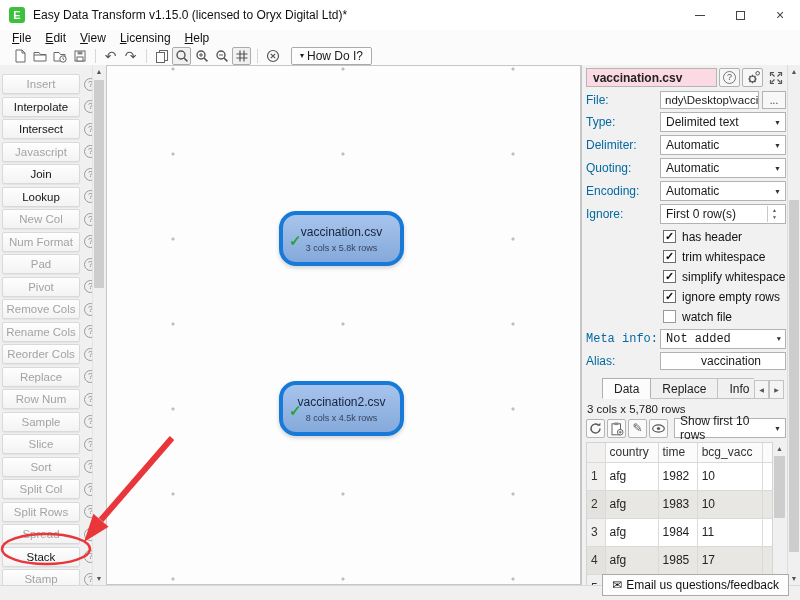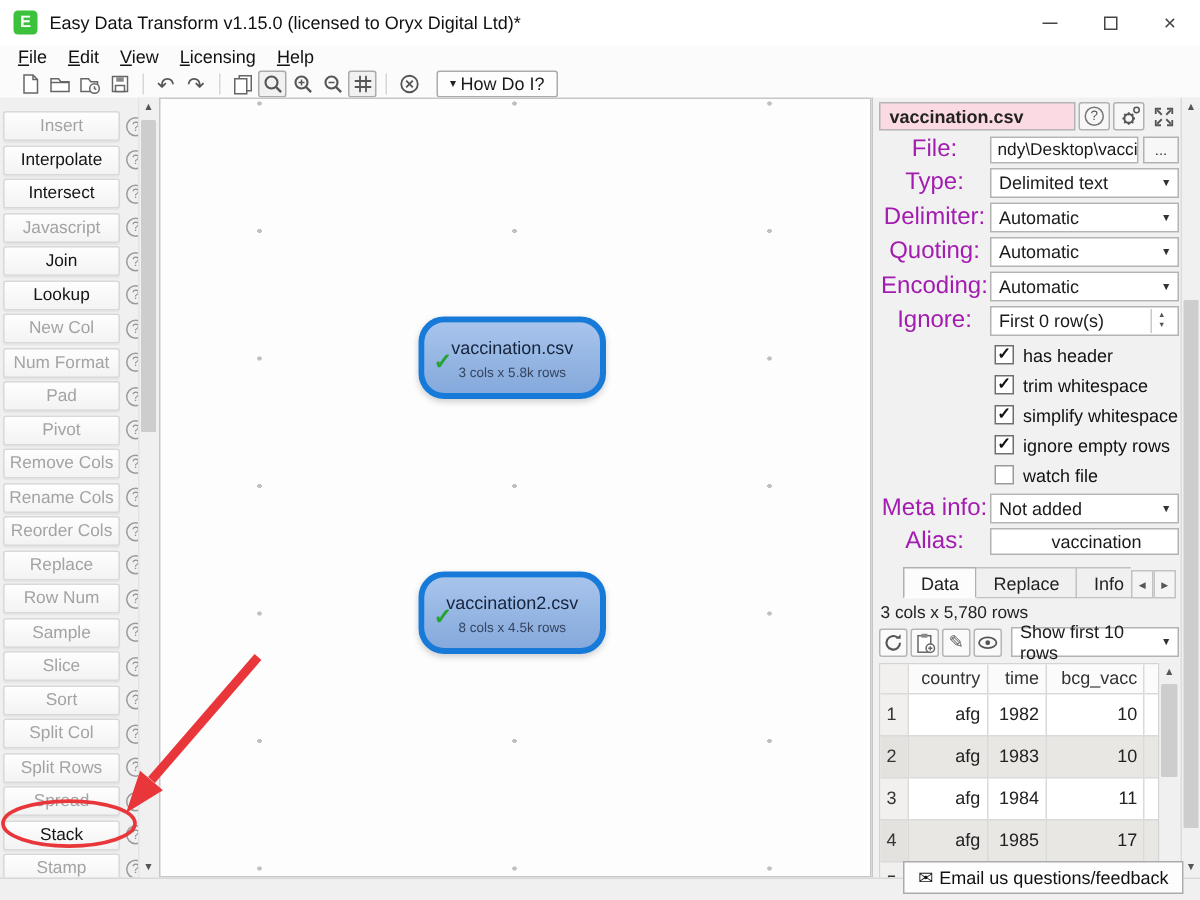--- a/index.html
+++ b/index.html
@@ -52,21 +52,21 @@
   .node-sub { font-size:9px; color:#35435e; }
   .node-check { position:absolute; left:6px; top:17px; color:#26a331; font-size:15px; font-weight:bold; }
 
   
   .rpanel { position:absolute; left:581px; top:65px; width:207px; height:520px; background:#f1f1f1; border-left:1px solid #c6c6c6; padding:3px 2px 0 4px; display:flex; flex-direction:column; }
   .hdr-row { display:flex; align-items:center; margin-bottom:4px; gap:2px; }
   .name-field { flex:1; height:19px; background:#fbdae3; border:1px solid #b5b5b5; font-size:12px; font-weight:600; color:#222; display:flex; align-items:center; padding:0 6px; }
   .hbtn { width:21px; height:19px; border:1px solid #b2b2b2; border-radius:2px; background:#f7f7f7; display:flex; align-items:center; justify-content:center; color:#555; }
   .hbtn.noborder { border-color:transparent; background:transparent; }
   .prow { display:flex; align-items:center; margin-bottom:3px; }
-  .plabel { width:74px; flex:none; font-size:16px; color:#a21caf;text-align:center; }
+  .plabel { width:74px; flex:none; font-size:12px; color:#0369a1; }
   .tinput { flex:1; height:18px; background:#fff; border:1px solid #b3b3b3; font-size:11.5px; display:flex; align-items:center; padding:0 4px; overflow:hidden; white-space:nowrap; }
   .combo { flex:1; height:20px; background:#fff; border:1px solid #b3b3b3; font-size:12px; display:flex; align-items:center; justify-content:space-between; padding:0 4px 0 5px; }
   .combo .dd { font-size:7px; color:#333; }
   .browse-btn { width:24px; height:18px; margin-left:3px; border:1px solid #b2b2b2; background:#f7f7f7; font-size:10px; display:flex; align-items:center; justify-content:center; color:#333; }
   .spinner { width:14px; height:16px; border-left:1px solid #c9c9c9; margin-left:3px; display:flex; flex-direction:column; align-items:center; justify-content:center; }
   .spinner span { font-size:5px; color:#555; line-height:7px; }
   .cbrow { display:flex; align-items:center; height:19px; margin:0 0 1px 77px; }
   .cbox { width:13px; height:13px; border:1px solid #6e6e6e; background:#fff; font-size:11px; font-weight:bold; color:#111; line-height:11px; text-align:center; flex:none; }
   .cblabel { margin-left:6px; font-size:12px; color:#111; }
 
@@ -76,21 +76,21 @@
   .tab.active { background:#fcfcfc; border:1px solid #b0b0b0; border-bottom-color:#fcfcfc; height:21px; }
   .tabnav { width:15px; height:19px; border:1px solid #c2c2c2; background:#f4f4f4; display:flex; align-items:center; justify-content:center; font-size:6px; color:#555; }
   .summary { font-size:11.5px; color:#222; margin:4px 0 3px 1px; }
   .dtools { display:flex; align-items:center; gap:2px; margin-bottom:4px; }
   .dbtn { width:19px; height:19px; border:1px solid #b5b5b5; border-radius:2px; background:#fafafa; display:flex; align-items:center; justify-content:center; color:#555; }
   .show-combo { flex:1; margin-left:4px; }
 
   .tablewrap { display:flex; flex:1; overflow:hidden; }
   .dtable { width:187px; background:#fff; border:1px solid #d4d4d4; border-bottom:none; }
   table { border-collapse:collapse; width:100%; }
-  td,th { border-right:1px solid #dadada; border-bottom:1px solid #dadada; font-size:12px; font-weight:normal; text-align:right; padding:0 4px; white-space:nowrap; }
+  td,th { border-right:1px solid #dadada; border-bottom:1px solid #dadada; font-size:12px; font-weight:normal; text-align:left; padding:0 4px; white-space:nowrap; }
   th { height:19px; color:#333; background:#fbfbfb; }
   td { height:28px; color:#222; }
   .rownum { width:18px; background:#f1f0ee; text-align:left; color:#333; }
   tr.alt td { background:#e9e7e3; }
   tr.alt td.rownum { background:#e4e2de; }
   td.filler, th.filler { border-right:none; width:auto; }
   .table-scroll { position:relative; width:13px; background:#f0f0f0; }
 
   .panel-scroll { left:787px; top:65px; width:13px; height:520px; border-left:1px solid #dcdcdc; }
 
@@ -449,21 +449,21 @@
       </div>
     <div class="cbrow">
         <span class="cbox">✓</span>
         <span class="cblabel">ignore empty rows</span>
       </div>
     <div class="cbrow">
         <span class="cbox" style="border-color:#9a9a9a;"></span>
         <span class="cblabel">watch file</span>
       </div>
 
-    <div class="prow" style="margin-top:2px;">
+    <div class="prow" style="margin-top:2px;font-family:Liberation Mono, monospace;">
       <span class="plabel">Meta info:</span>
       <div class="combo">
           <span>Not added</span>
           <span class="dd">▼</span>
         </div>
     </div>
     <div class="prow">
       <span class="plabel">Alias:</span>
       <div class="tinput" style="font-size:12px;padding-left:40px;">vaccination</div>
     </div>

